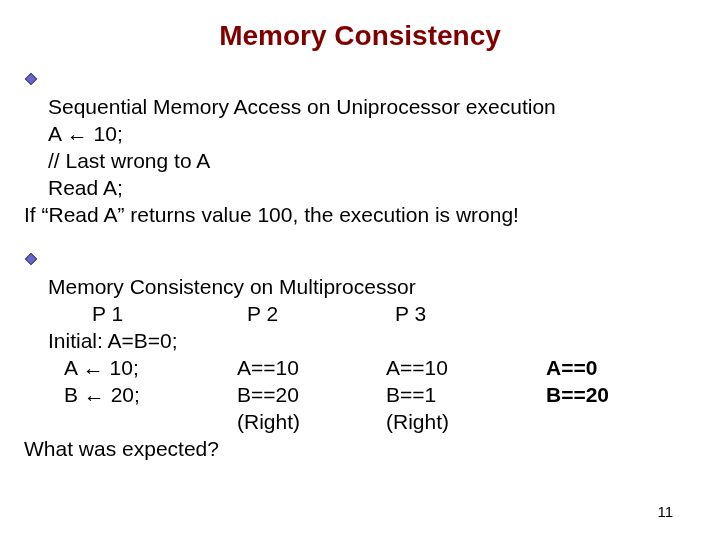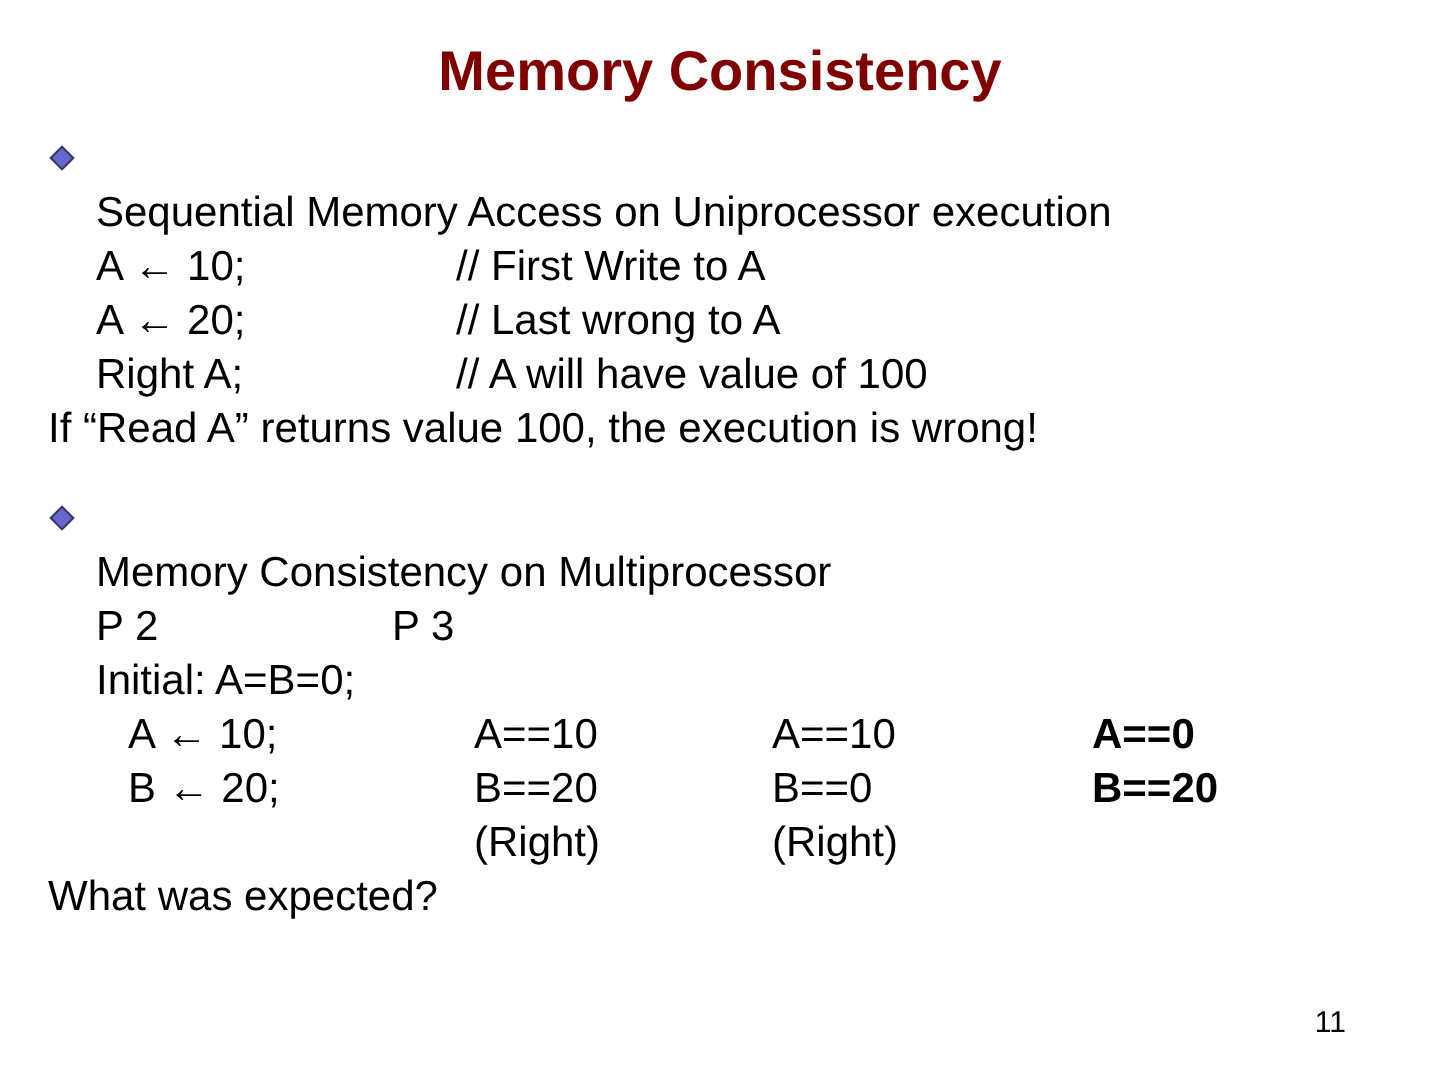--- a/index.html
+++ b/index.html
@@ -81,59 +81,57 @@
     <div class="bullet-row">
       <div class="bullet">
         <svg width="14" height="14" viewBox="0 0 14 14">
           <rect x="3" y="3" width="8" height="8" fill="#6666cc" stroke="#333366" stroke-width="1" transform="rotate(45 7 7)"></rect>
         </svg>
       </div>
       <div class="content">
         <div>Sequential Memory Access on Uniprocessor execution</div>
         <div class="col-row">
           <div class="c1"><span>A </span><span class="arrow">←</span><span> 10;</span></div>
-          <div class="c2">// First Write to A</div>
         </div>
         <div class="col-row">
-          <div class="c1"><span>A </span><span class="arrow">←</span><span> 20;</span></div>
           <div class="c2">// Last wrong to A</div>
         </div>
         <div class="col-row">
-          <div class="c1">Right A;</div>
-          <div class="c2">// A will have value of 100</div>
+          <div class="c1">Read A;</div>
         </div>
       </div>
     </div>
     <div>If “Read A” returns value 100, the execution is wrong!</div>
   </div>
 
   <div class="section">
     <div class="bullet-row">
       <div class="bullet">
         <svg width="14" height="14" viewBox="0 0 14 14">
           <rect x="3" y="3" width="8" height="8" fill="#6666cc" stroke="#333366" stroke-width="1" transform="rotate(45 7 7)"></rect>
         </svg>
       </div>
       <div class="content">
         <div><span>Memory Consistency on </span><span style="">Multiprocessor</span></div>
         <div class="col-row">
+          <div class="p1">P 1</div>
           <div class="p2">P 2</div>
           <div class="p3">P 3</div>
         </div>
         <div>Initial: A=B=0;</div>
         <div class="col-row">
           <div class="q1"><span>A </span><span class="arrow">←</span><span> 10;</span></div>
           <div class="q2">A==10</div>
           <div class="q3">A==10</div>
           <div class="q4">A==0</div>
         </div>
         <div class="col-row">
           <div class="q1"><span>B </span><span class="arrow">←</span><span> 20;</span></div>
           <div class="q2">B==20</div>
-          <div class="q3">B==0</div>
+          <div class="q3">B==1</div>
           <div class="q4">B==20</div>
         </div>
         <div class="col-row">
           <div class="q1"></div>
           <div class="q2">(Right)</div>
           <div class="q3">(Right)</div>
         </div>
       </div>
     </div>
     <div>What was expected?</div>

